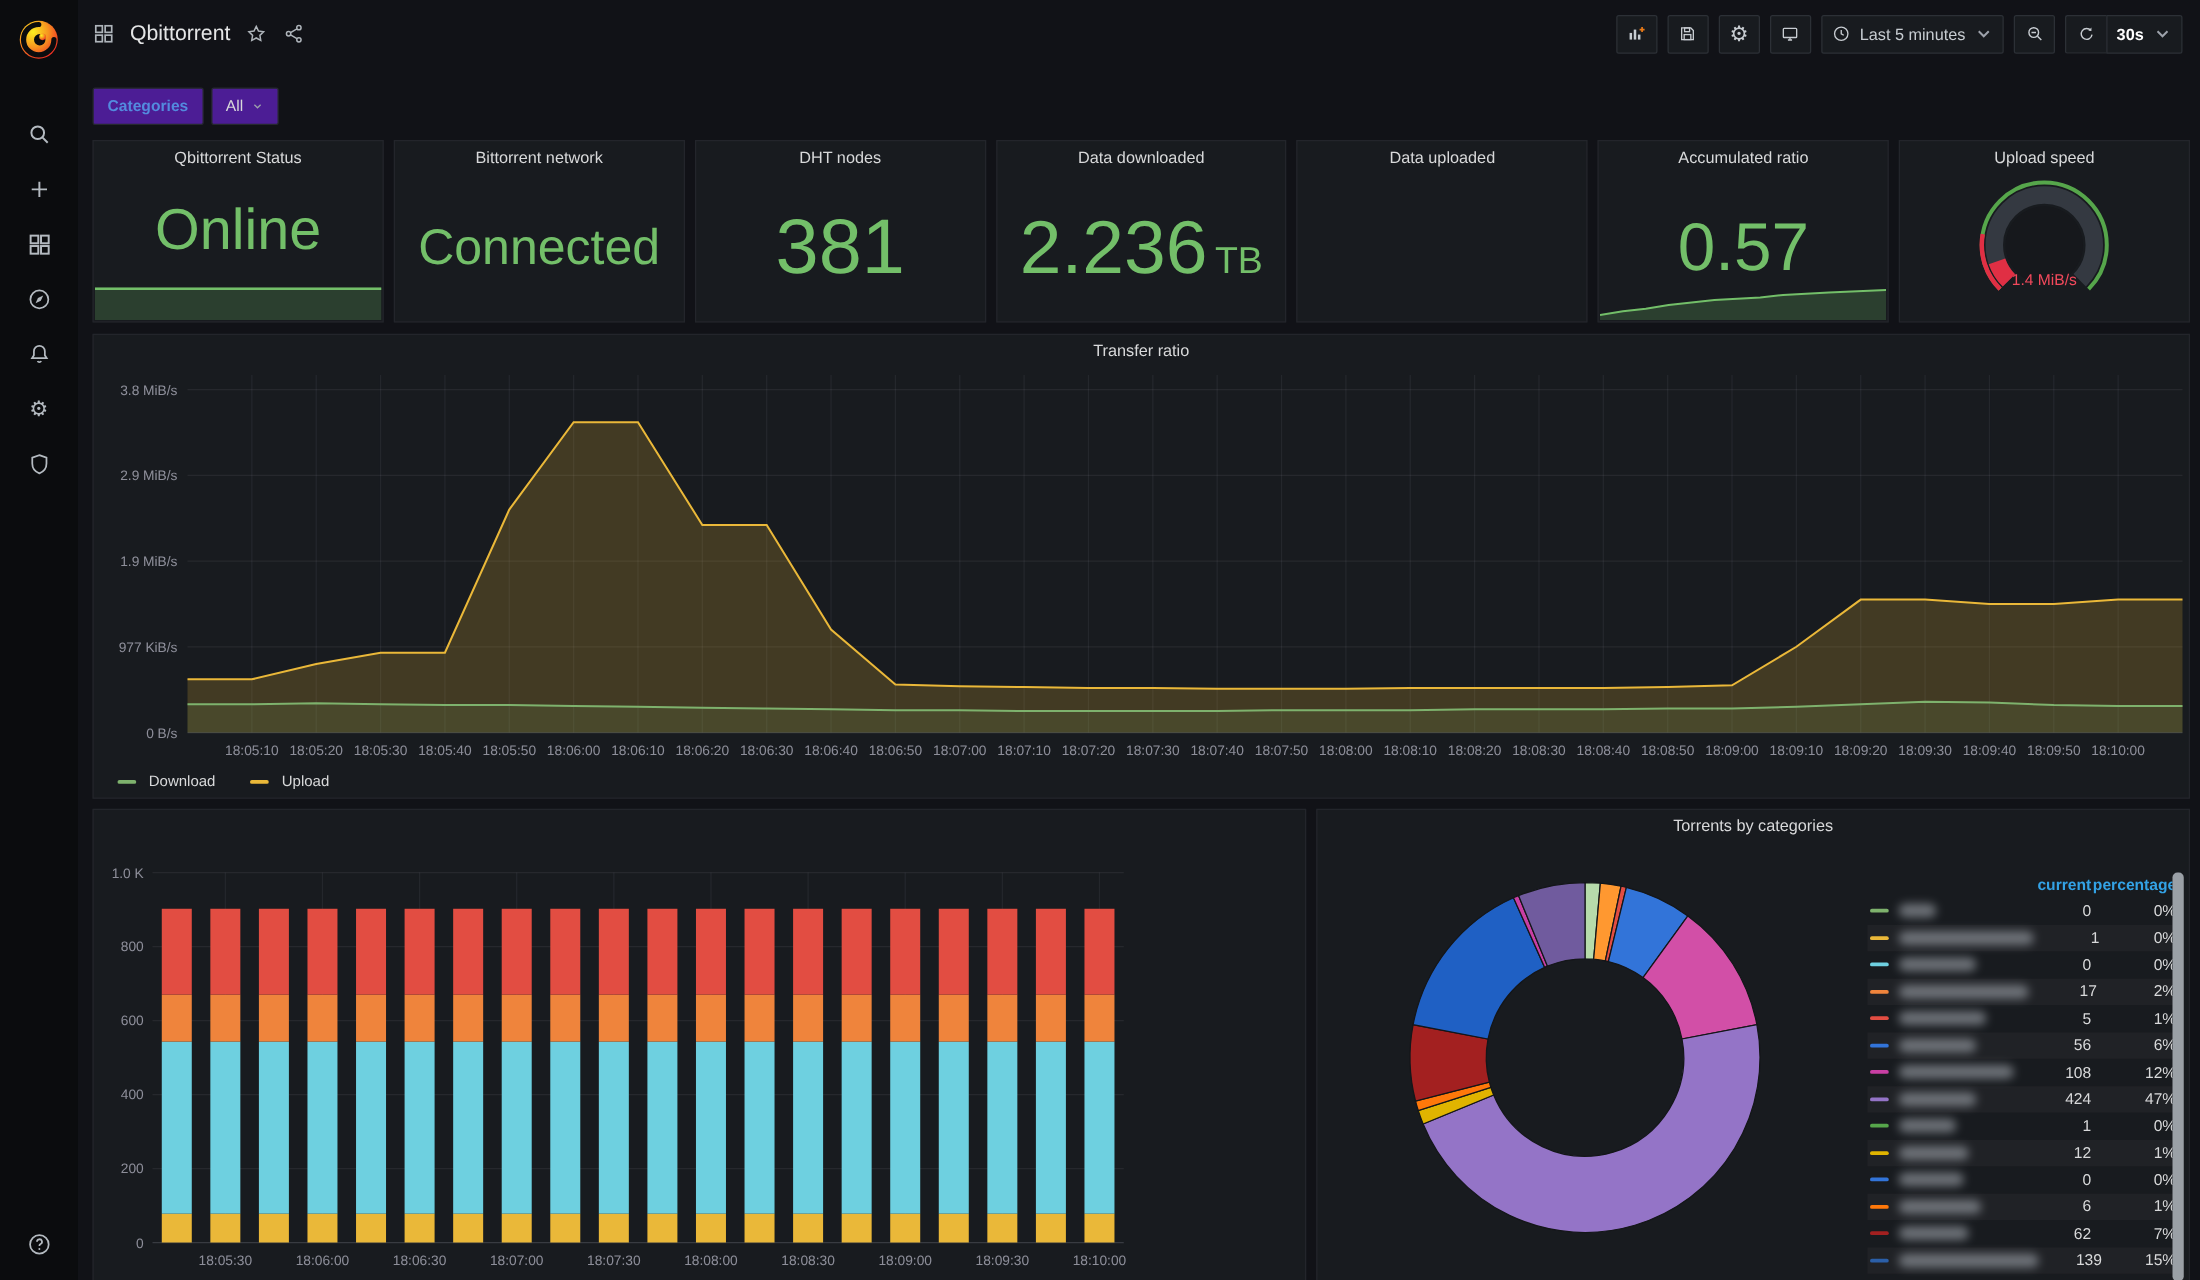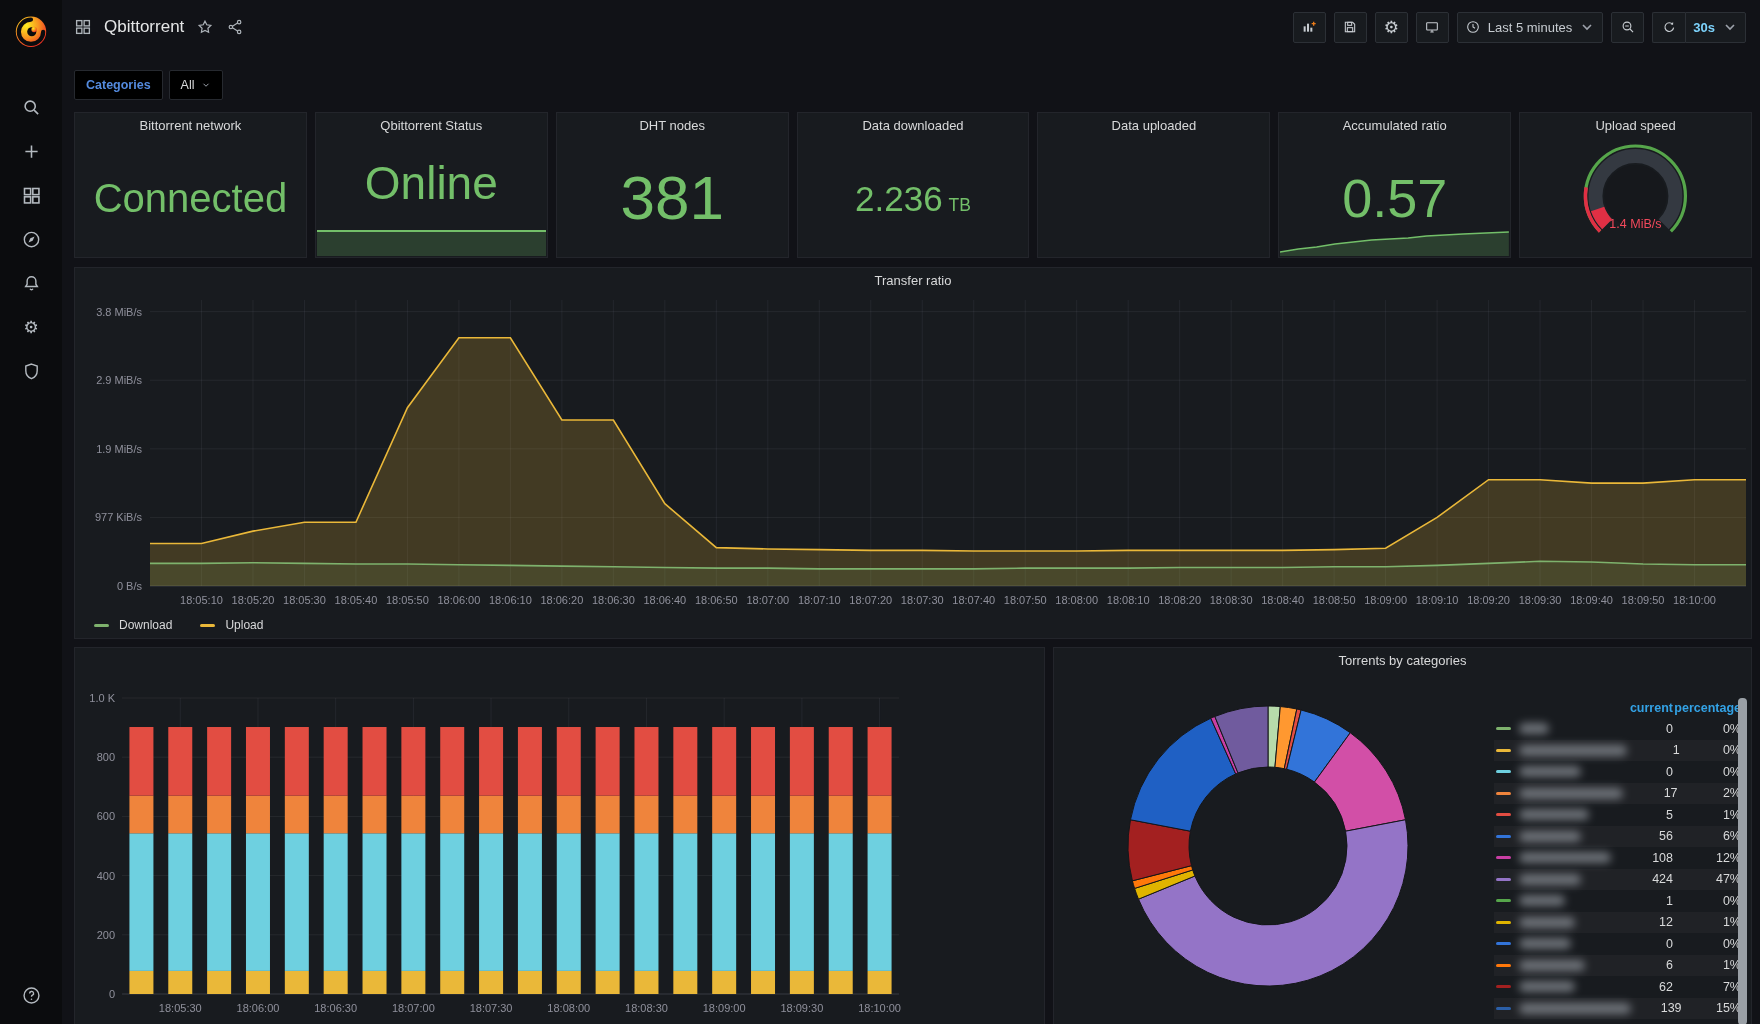--- a/index.html
+++ b/index.html
@@ -19,23 +19,23 @@
   .tn-ic svg { width:18px; height:18px; }
   .tn-right { display:flex; align-items:center; gap:8px; }
   .btn { height:31px; min-width:33px; padding:0 7px; border:1px solid #2c3036; background:#181b1f;
     border-radius:2px; display:flex; align-items:center; justify-content:center; gap:7px; color:#c7ccd1;
     font-size:13px; cursor:pointer; }
   .btn svg { width:16px; height:16px; }
   .btn-group { display:flex; }
   .btn-group .btn:first-child { border-radius:2px 0 0 2px; border-right:none; }
   .btn-group .btn:last-child { border-radius:0 2px 2px 0; }
   .gear-glyph { font-size:17px; line-height:1; }
-  .orange { color:#7dd3fc; font-weight:700; }
+  .orange { color:#ffffff; font-weight:700; }
   .subnav { position:absolute; top:70px; left:12px; display:flex; gap:6px; }
-  .chip { height:30px; padding:4px 11px; border:1px solid #26292f; background:#000000; border-radius:2px;
+  .chip { height:30px; padding:4px 11px; border:1px solid #26292f; background:#4c1d95; border-radius:2px;
     display:flex; align-items:center; gap:6px; font-size:12.5px; cursor:pointer;justify-content:center; }
   .chip .flabel { color:#538ade; font-weight:600; }
   .caret { width:10px; height:10px; color:#9da2ab; }
   .panel { background:#181b1f; border:1px solid #23252b; position:relative; }
   .ptitle { height:26px; line-height:26px; text-align:center; font-size:13px; font-weight:500; color:#d8d9da; cursor:pointer; }
   .stat-row { position:absolute; top:112px; left:12px; right:8px; height:146px; display:flex; gap:8px; }
   .stat-panel { flex:1 1 0; overflow:hidden; }
   .stat-val-wrap { position:absolute; top:26px; left:0; right:0; bottom:0; display:flex; align-items:center; justify-content:center; }
   .stat-val { font-weight:500; color:#73bf69; line-height:1; }
   .stat-unit { font-size:0.5em; margin-left:6px; }
@@ -230,42 +230,42 @@
     <div class="chip">
       <span>All</span>
       <svg class="caret" viewBox="0 0 24 24" fill="none" stroke="currentColor" stroke-width="2.4">
           <path d="M6 9l6 6 6-6"></path>
         </svg>
     </div>
   </div>
 
   <div class="stat-row" id="statRow">
       <div class="panel stat-panel">
+        <div class="ptitle">Qbittorrent Status</div>
+        <div class="stat-val-wrap" style="bottom: 30px;">
+          <div class="stat-val" style="font-size: 46px; color: rgb(115, 191, 105);">Online</div>
+        </div>
+        <div class="spark-fill"></div>
+      </div>
+      <div class="panel stat-panel">
         <div class="ptitle">Bittorrent network</div>
         <div class="stat-val-wrap">
           <div class="stat-val" style="font-size: 40px; color: rgb(115, 191, 105);">Connected</div>
         </div>
-      </div>
-      <div class="panel stat-panel">
-        <div class="ptitle">Qbittorrent Status</div>
-        <div class="stat-val-wrap" style="bottom: 30px;">
-          <div class="stat-val" style="font-size: 46px; color: rgb(115, 191, 105);">Online</div>
-        </div>
-        <div class="spark-fill"></div>
       </div>
       <div class="panel stat-panel">
         <div class="ptitle">DHT nodes</div>
         <div class="stat-val-wrap">
           <div class="stat-val" style="font-size: 62px; color: rgb(115, 191, 105);">381</div>
         </div>
       </div>
       <div class="panel stat-panel">
         <div class="ptitle">Data downloaded</div>
         <div class="stat-val-wrap">
-          <div class="stat-val" style="font-size: 35px; color: rgb(115, 191, 105);">2.236<span class="stat-unit">TB</span></div>
+          <div class="stat-val" style="font-size: 60px; color: rgb(115, 191, 105);">2.236<span class="stat-unit">TB</span></div>
         </div>
       </div>
       <div class="panel stat-panel">
         <div class="ptitle">Data uploaded</div>
       </div>
       <div class="panel stat-panel">
         <div class="ptitle">Accumulated ratio</div>
         <div class="stat-val-wrap">
           <div class="stat-val" style="font-size: 54px; color: rgb(115, 191, 105);">0.57</div>
         </div>

